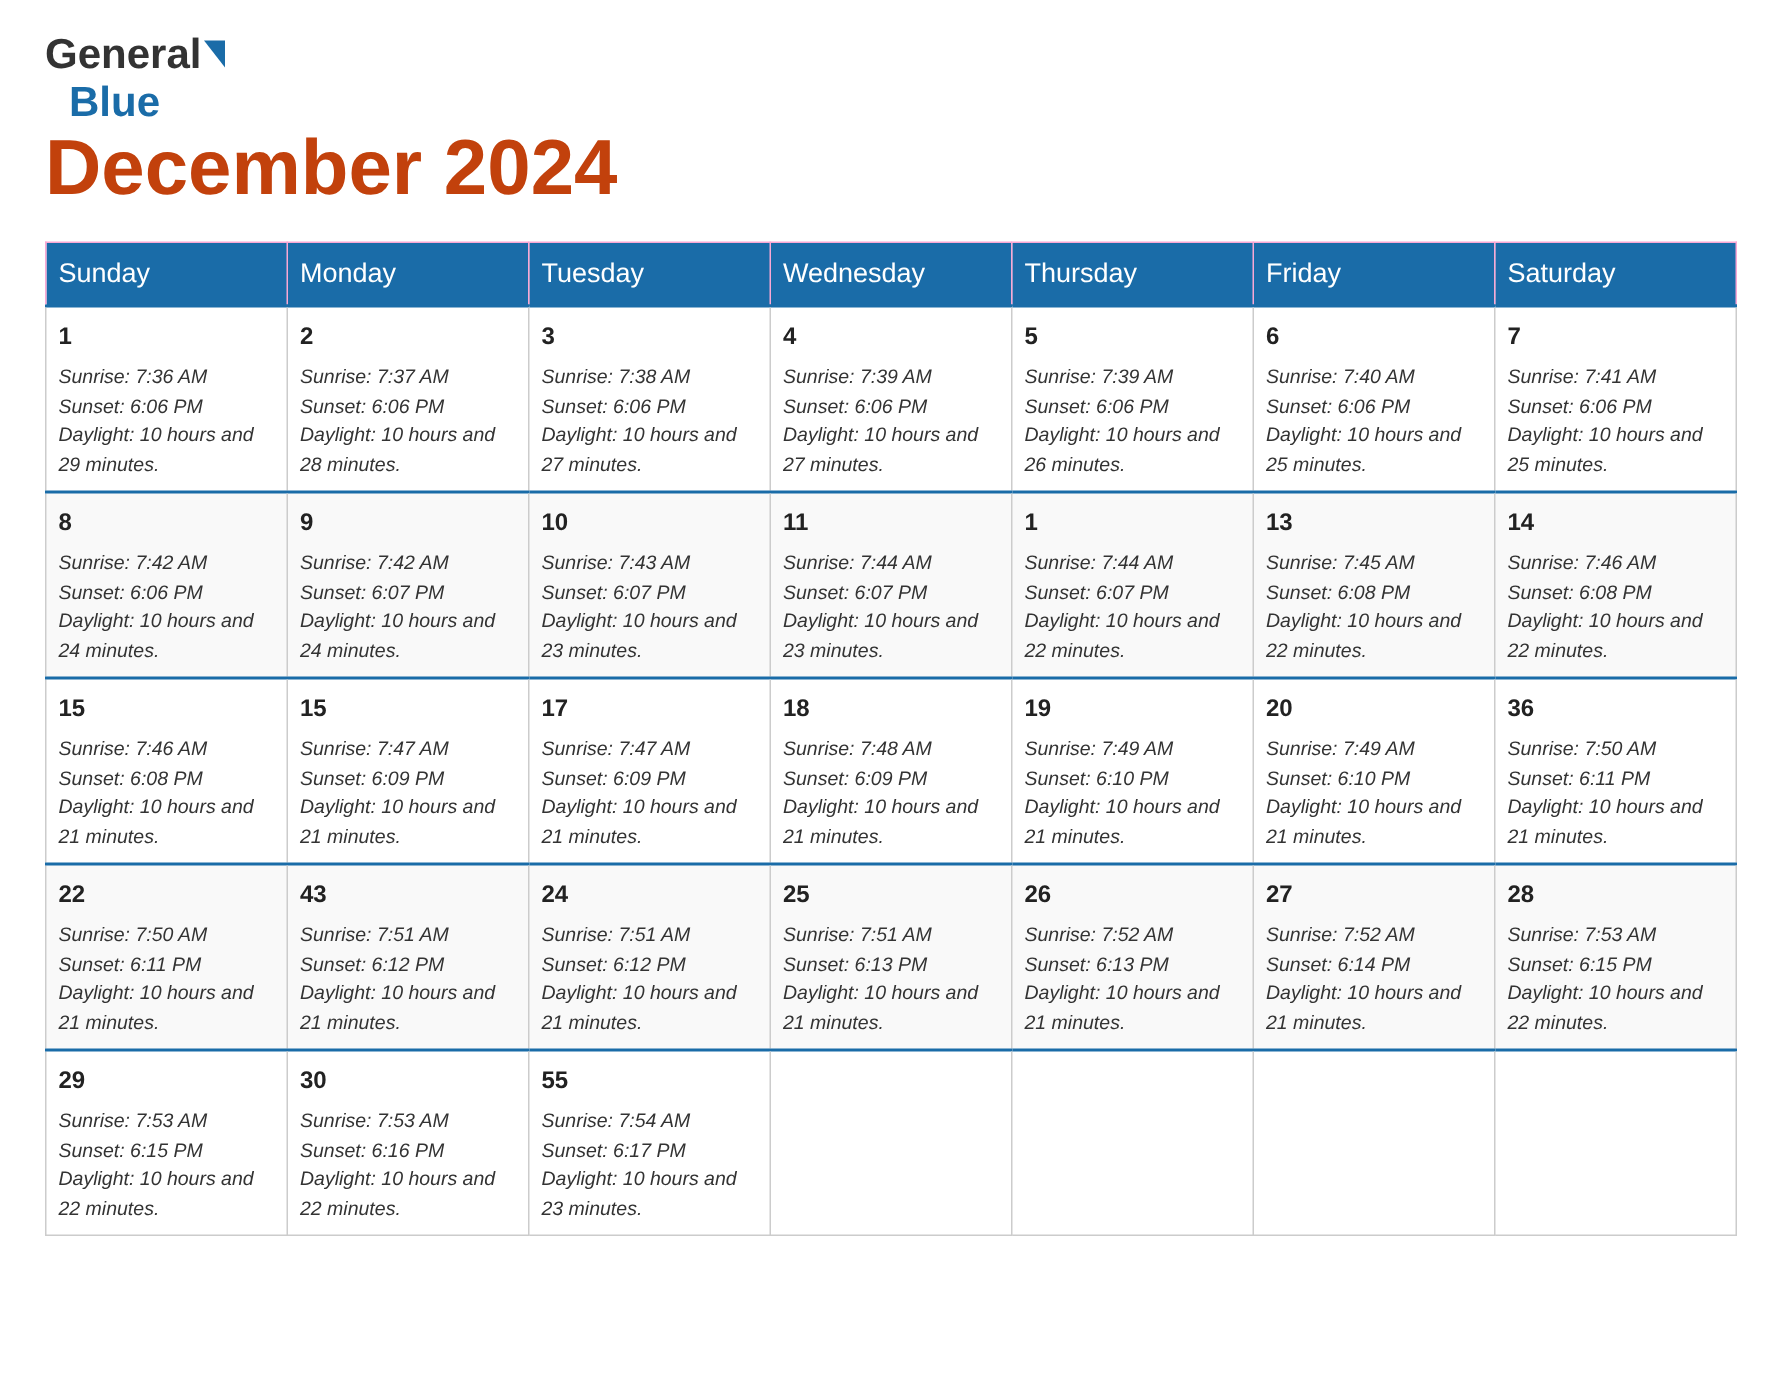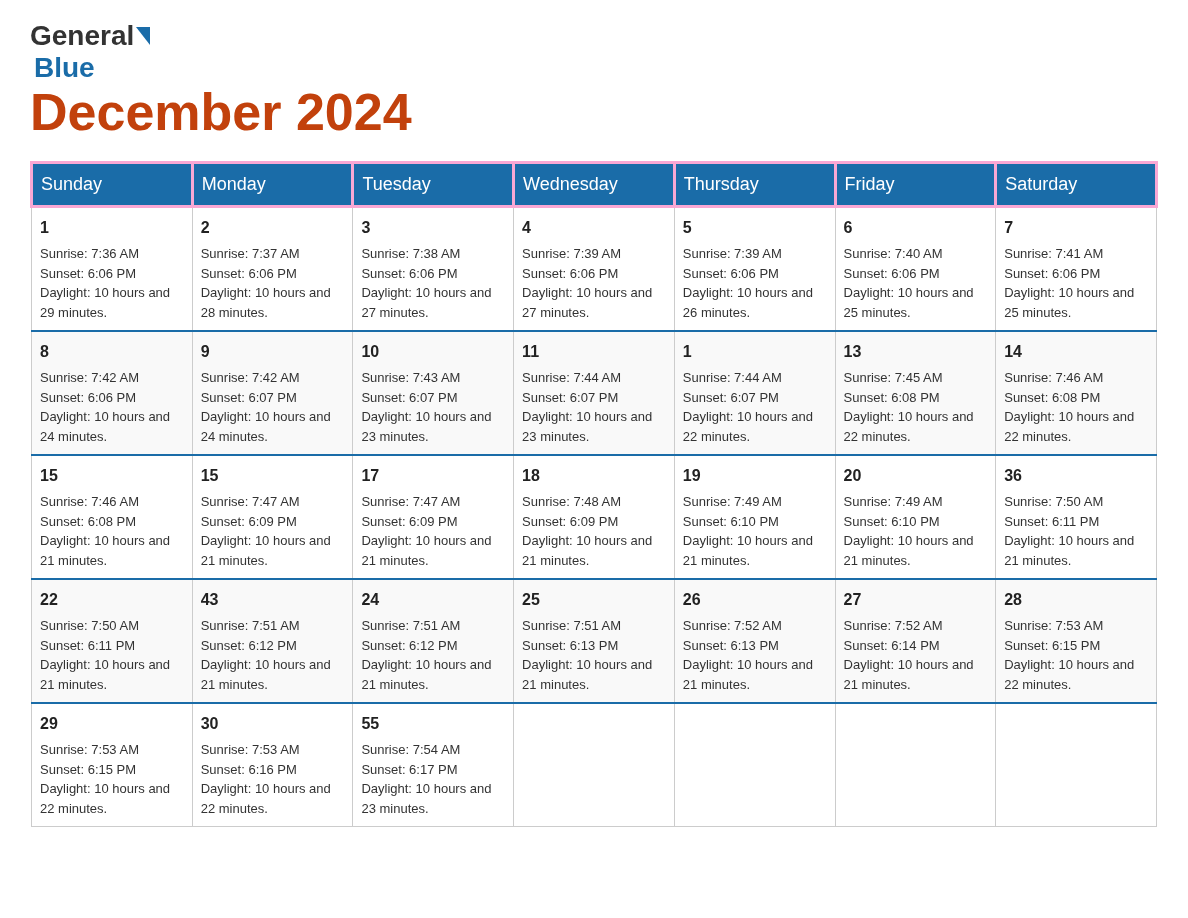--- a/index.html
+++ b/index.html
@@ -64,21 +64,21 @@
       border-collapse: collapse;
       table-layout: fixed;
     }
     .calendar-table th {
       background-color: #1a6ca8;
       color: #fff;
       font-size: 18px;
       font-weight: normal;
       padding: 10px 8px;
       text-align: left;
-      border: 3px solid #f9a8d4;
+      border: 1px solid #f9a8d4;
     }
     .calendar-table td {
       vertical-align: top;
       padding: 8px;
       border: 1px solid #ccc;
       font-size: 13px;
       line-height: 1.5;
       height: 120px;
       background: #fff;
     }
@@ -88,38 +88,39 @@
     .day-number {
       font-size: 16px;
       font-weight: bold;
       color: #222;
       display: block;
       margin-bottom: 4px;
     }
     .day-info {
       color: #333;
       font-size: 13px;
+      font-style: italic;
     }
     .empty-cell {
       background: #fff !important;
     }
     .week-row td {
       border-top: 2px solid #1a6ca8;
     }
   </style>
 </head>
 <body>
 
 <div class="header">
   <div class="logo">
     <div class="logo-text">
       <span class="logo-general">General</span>
       <span class="logo-arrow"></span>
     </div>
-    <div style="margin-left: 4px;">
+    <div style="margin-left: 16px;">
       <span class="logo-blue">Blue</span>
     </div>
   </div>
   <div class="title-area">
     <div class="month-title">December 2024</div>
   </div>
 </div>
 
 <table class="calendar-table">
   <thead>

